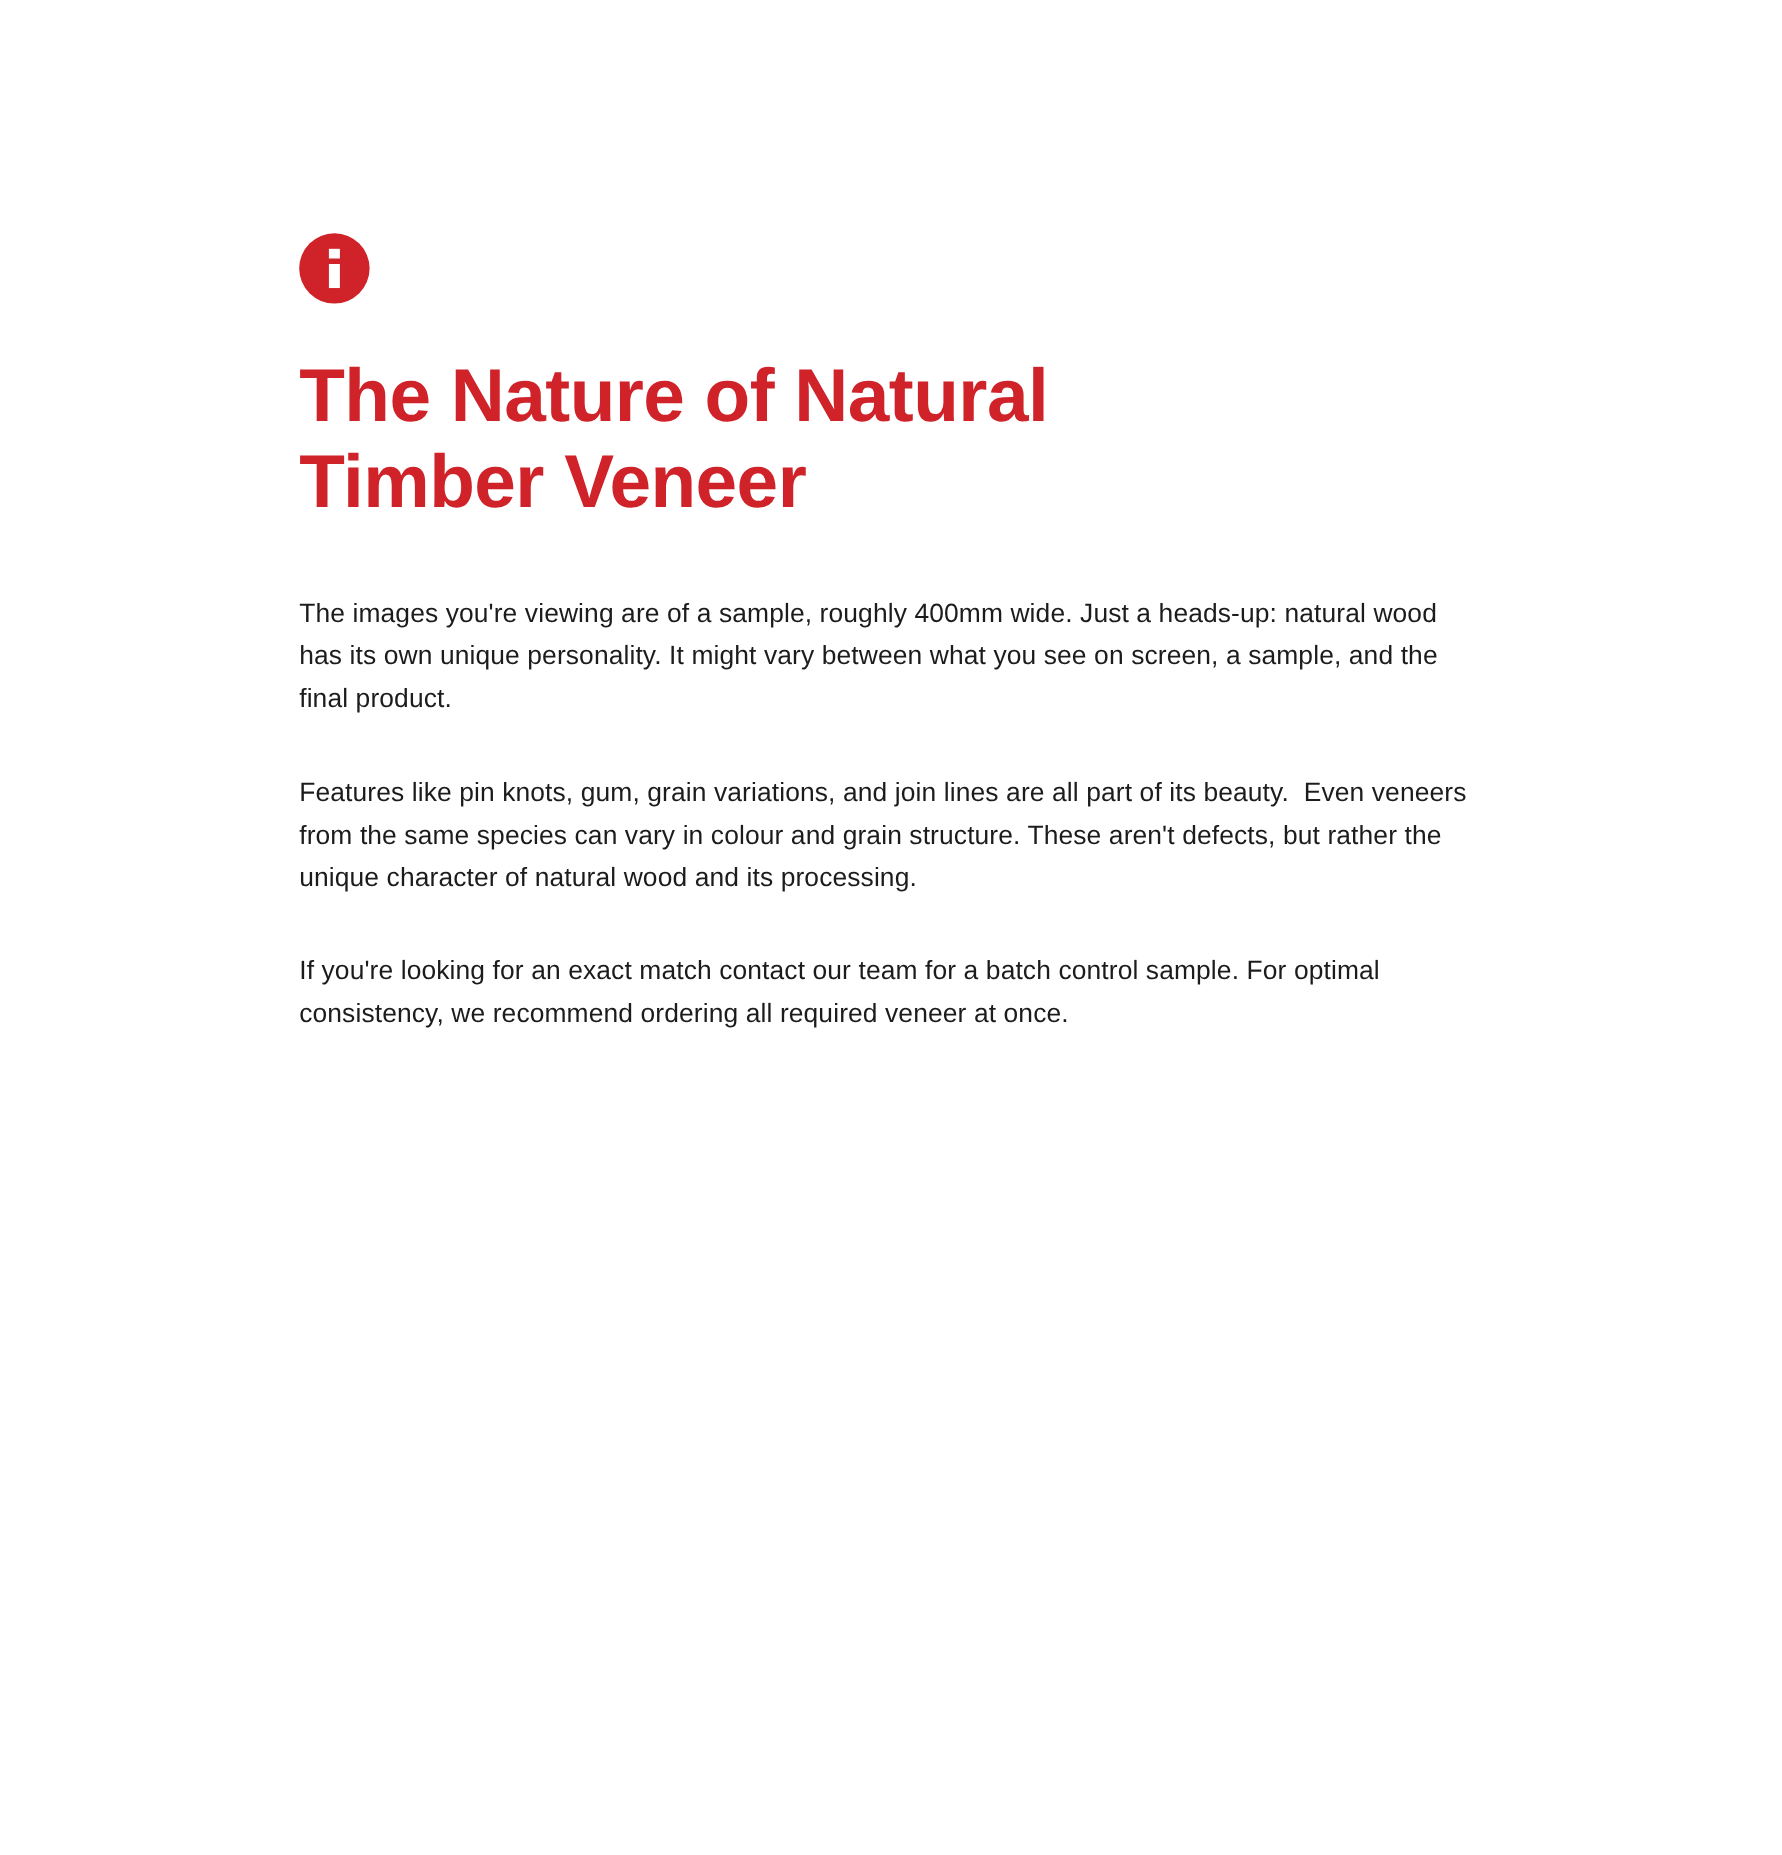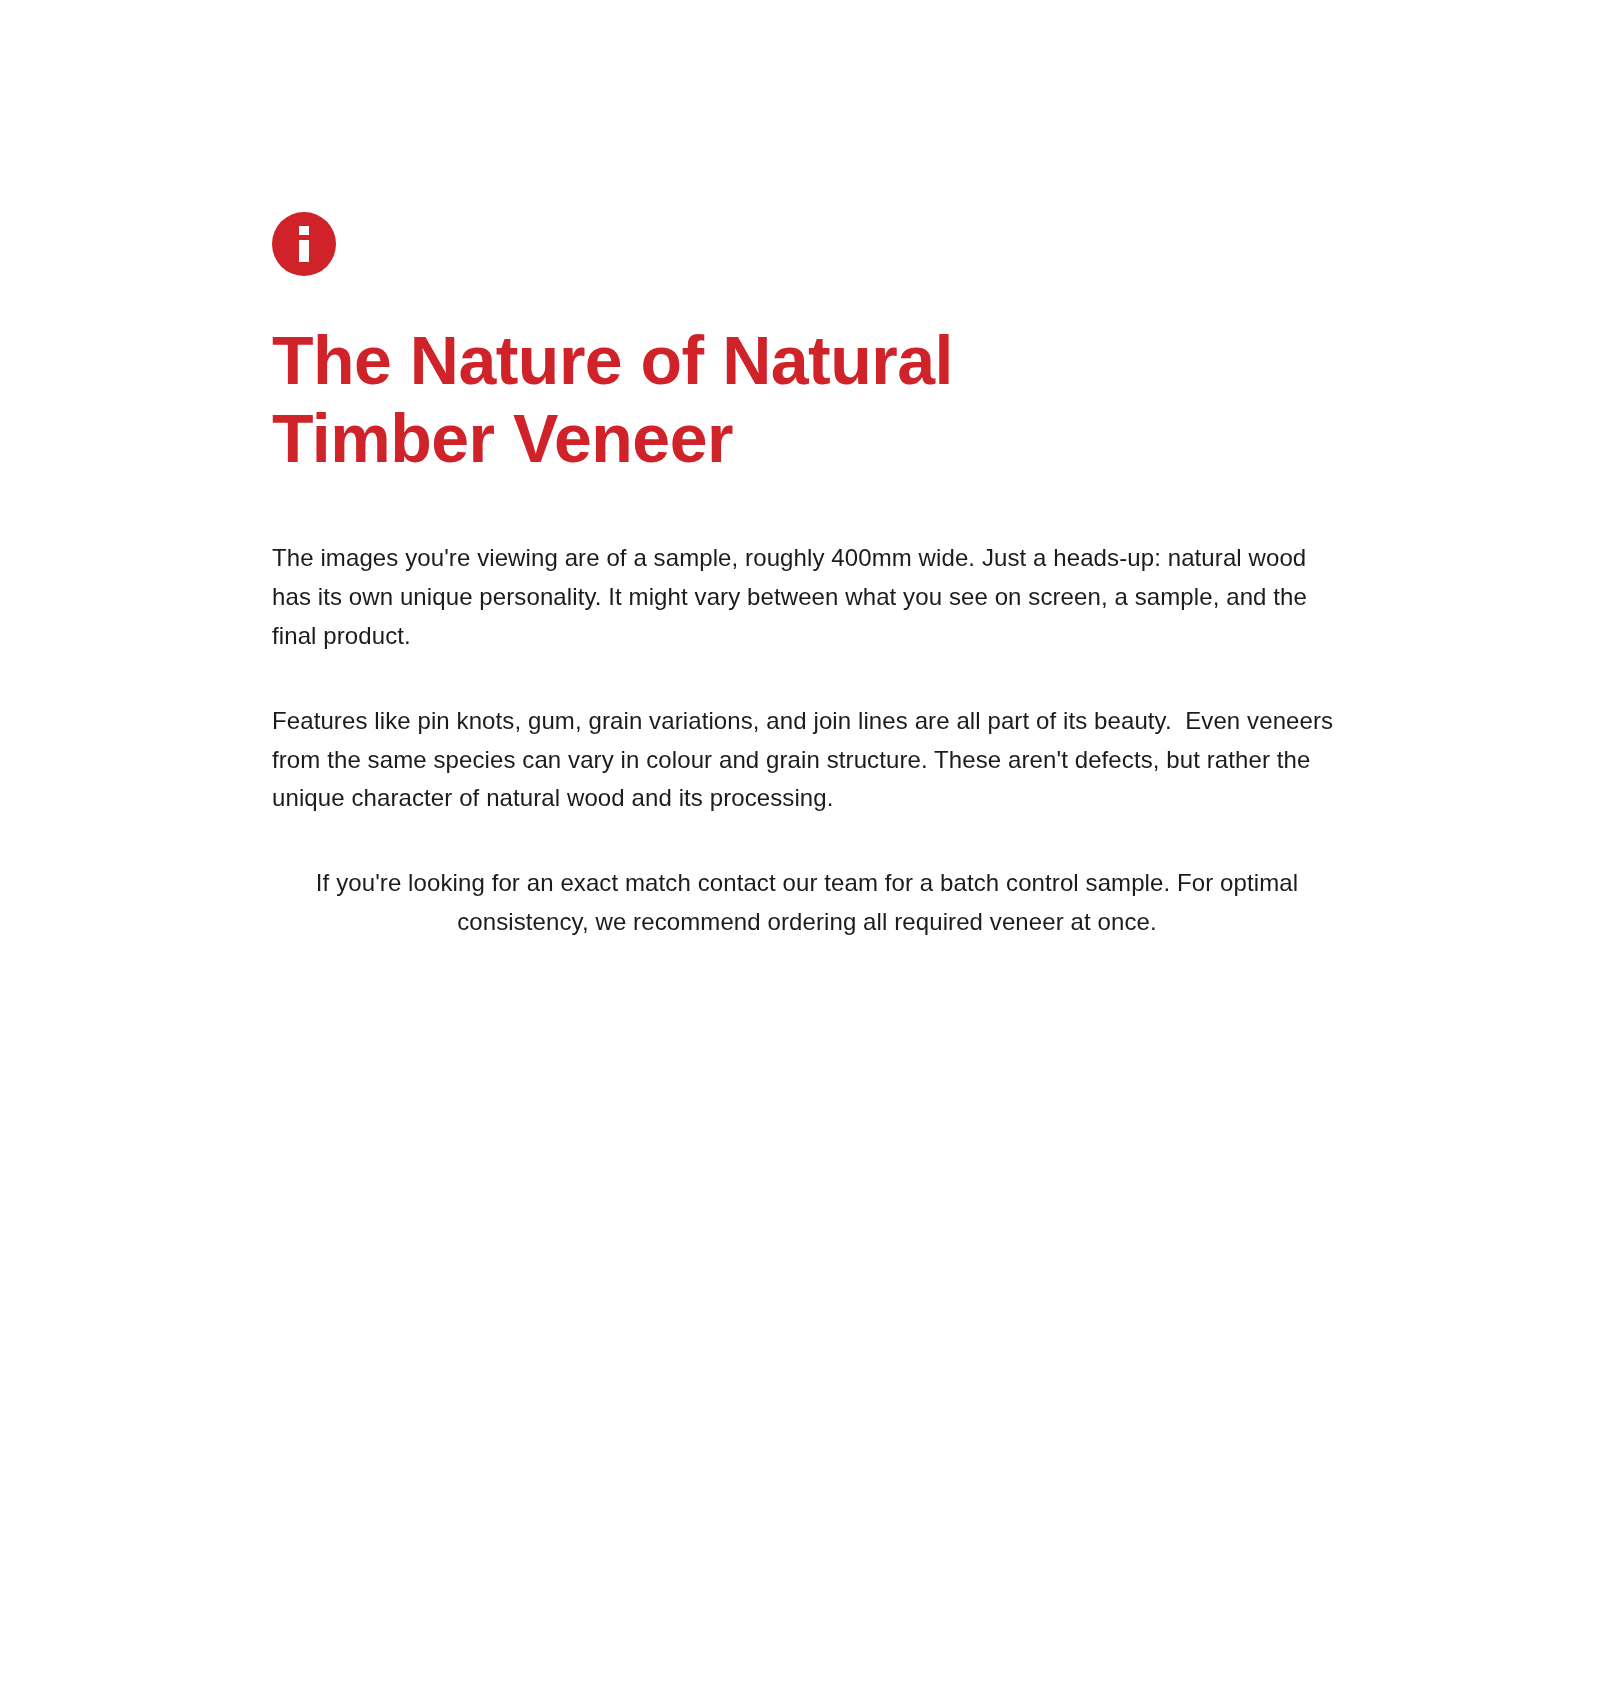--- a/index.html
+++ b/index.html
@@ -66,21 +66,21 @@
     font-family: "Liberation Sans Narrow", "Liberation Sans", sans-serif;
     font-size: 24px;
     line-height: 1.62;
     font-weight: 400;
     letter-spacing: 0.1px;
   }
   .body-copy p {
     margin: 0 0 46px 0;
     white-space: pre-wrap;
   }
-  .body-copy p:last-child { margin-bottom: 0; text-align: center; }
+  .body-copy p:last-child { margin-bottom: 0; }
 </style>
 </head>
 <body>
 
 <div class="panel">
   <div class="content">
 
     <div class="info-icon">
       <svg width="22" height="36" viewBox="0 0 22 36" aria-hidden="true">
         <rect x="6" y="0" width="10" height="9" fill="#ffffff"></rect>

